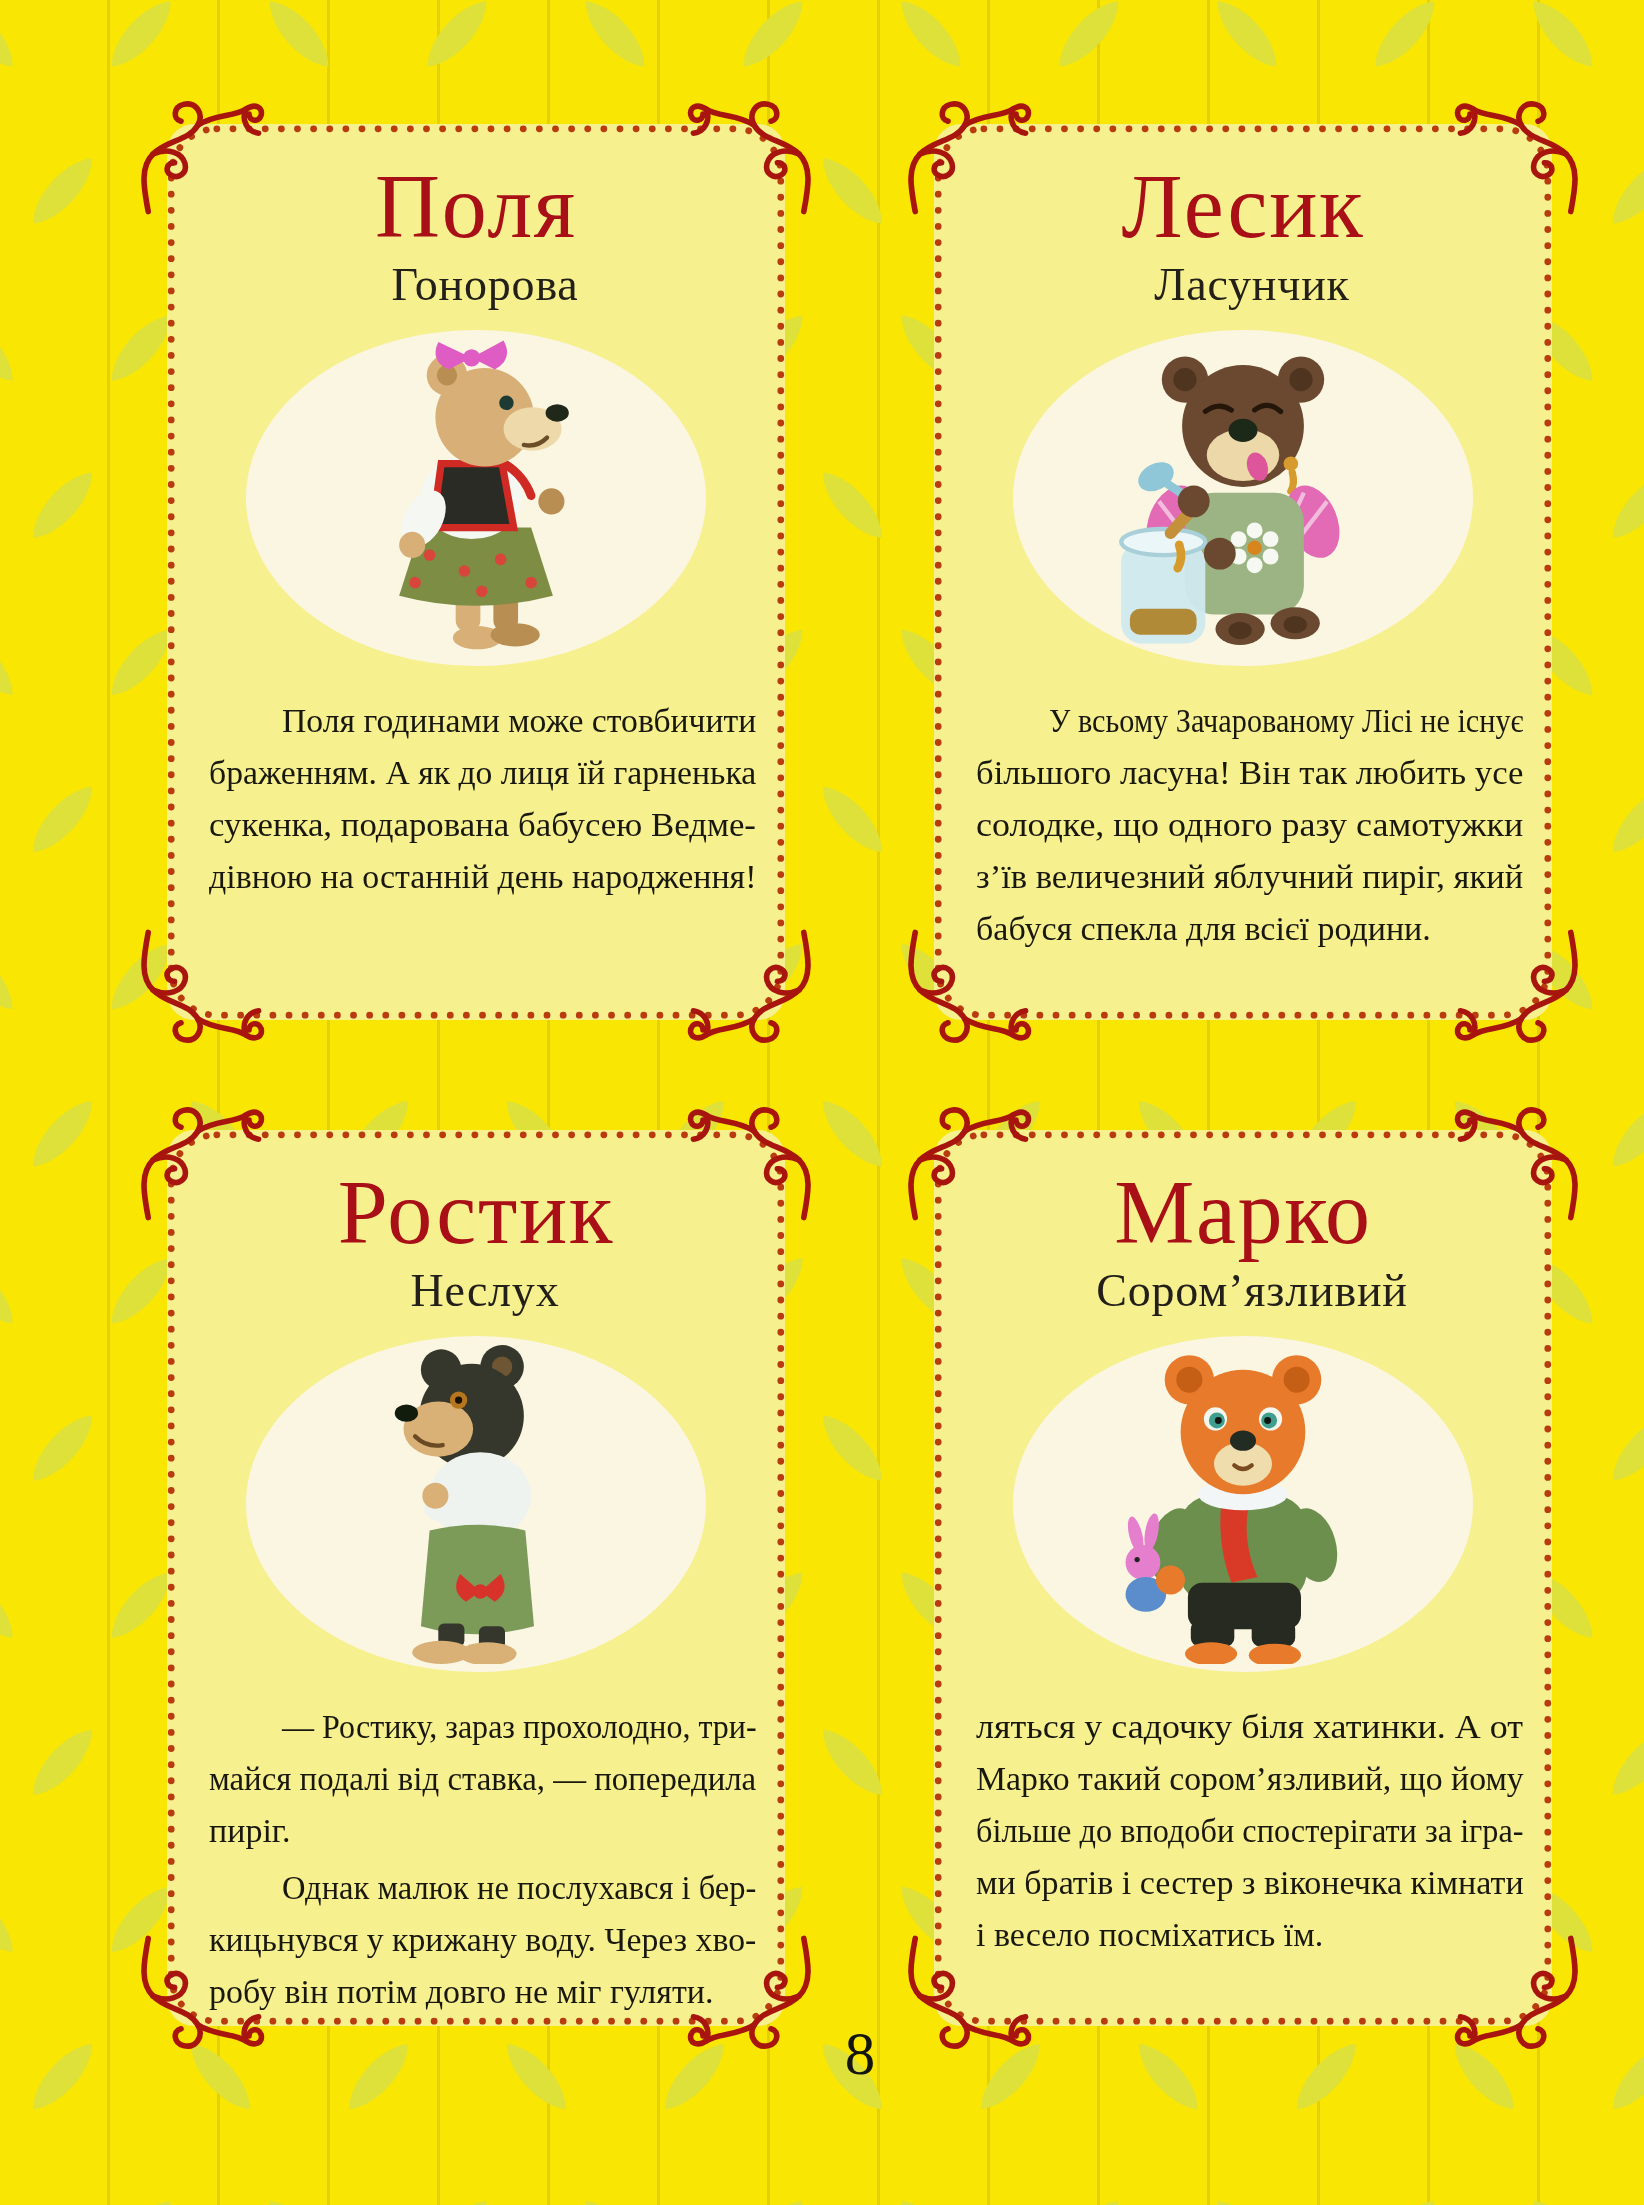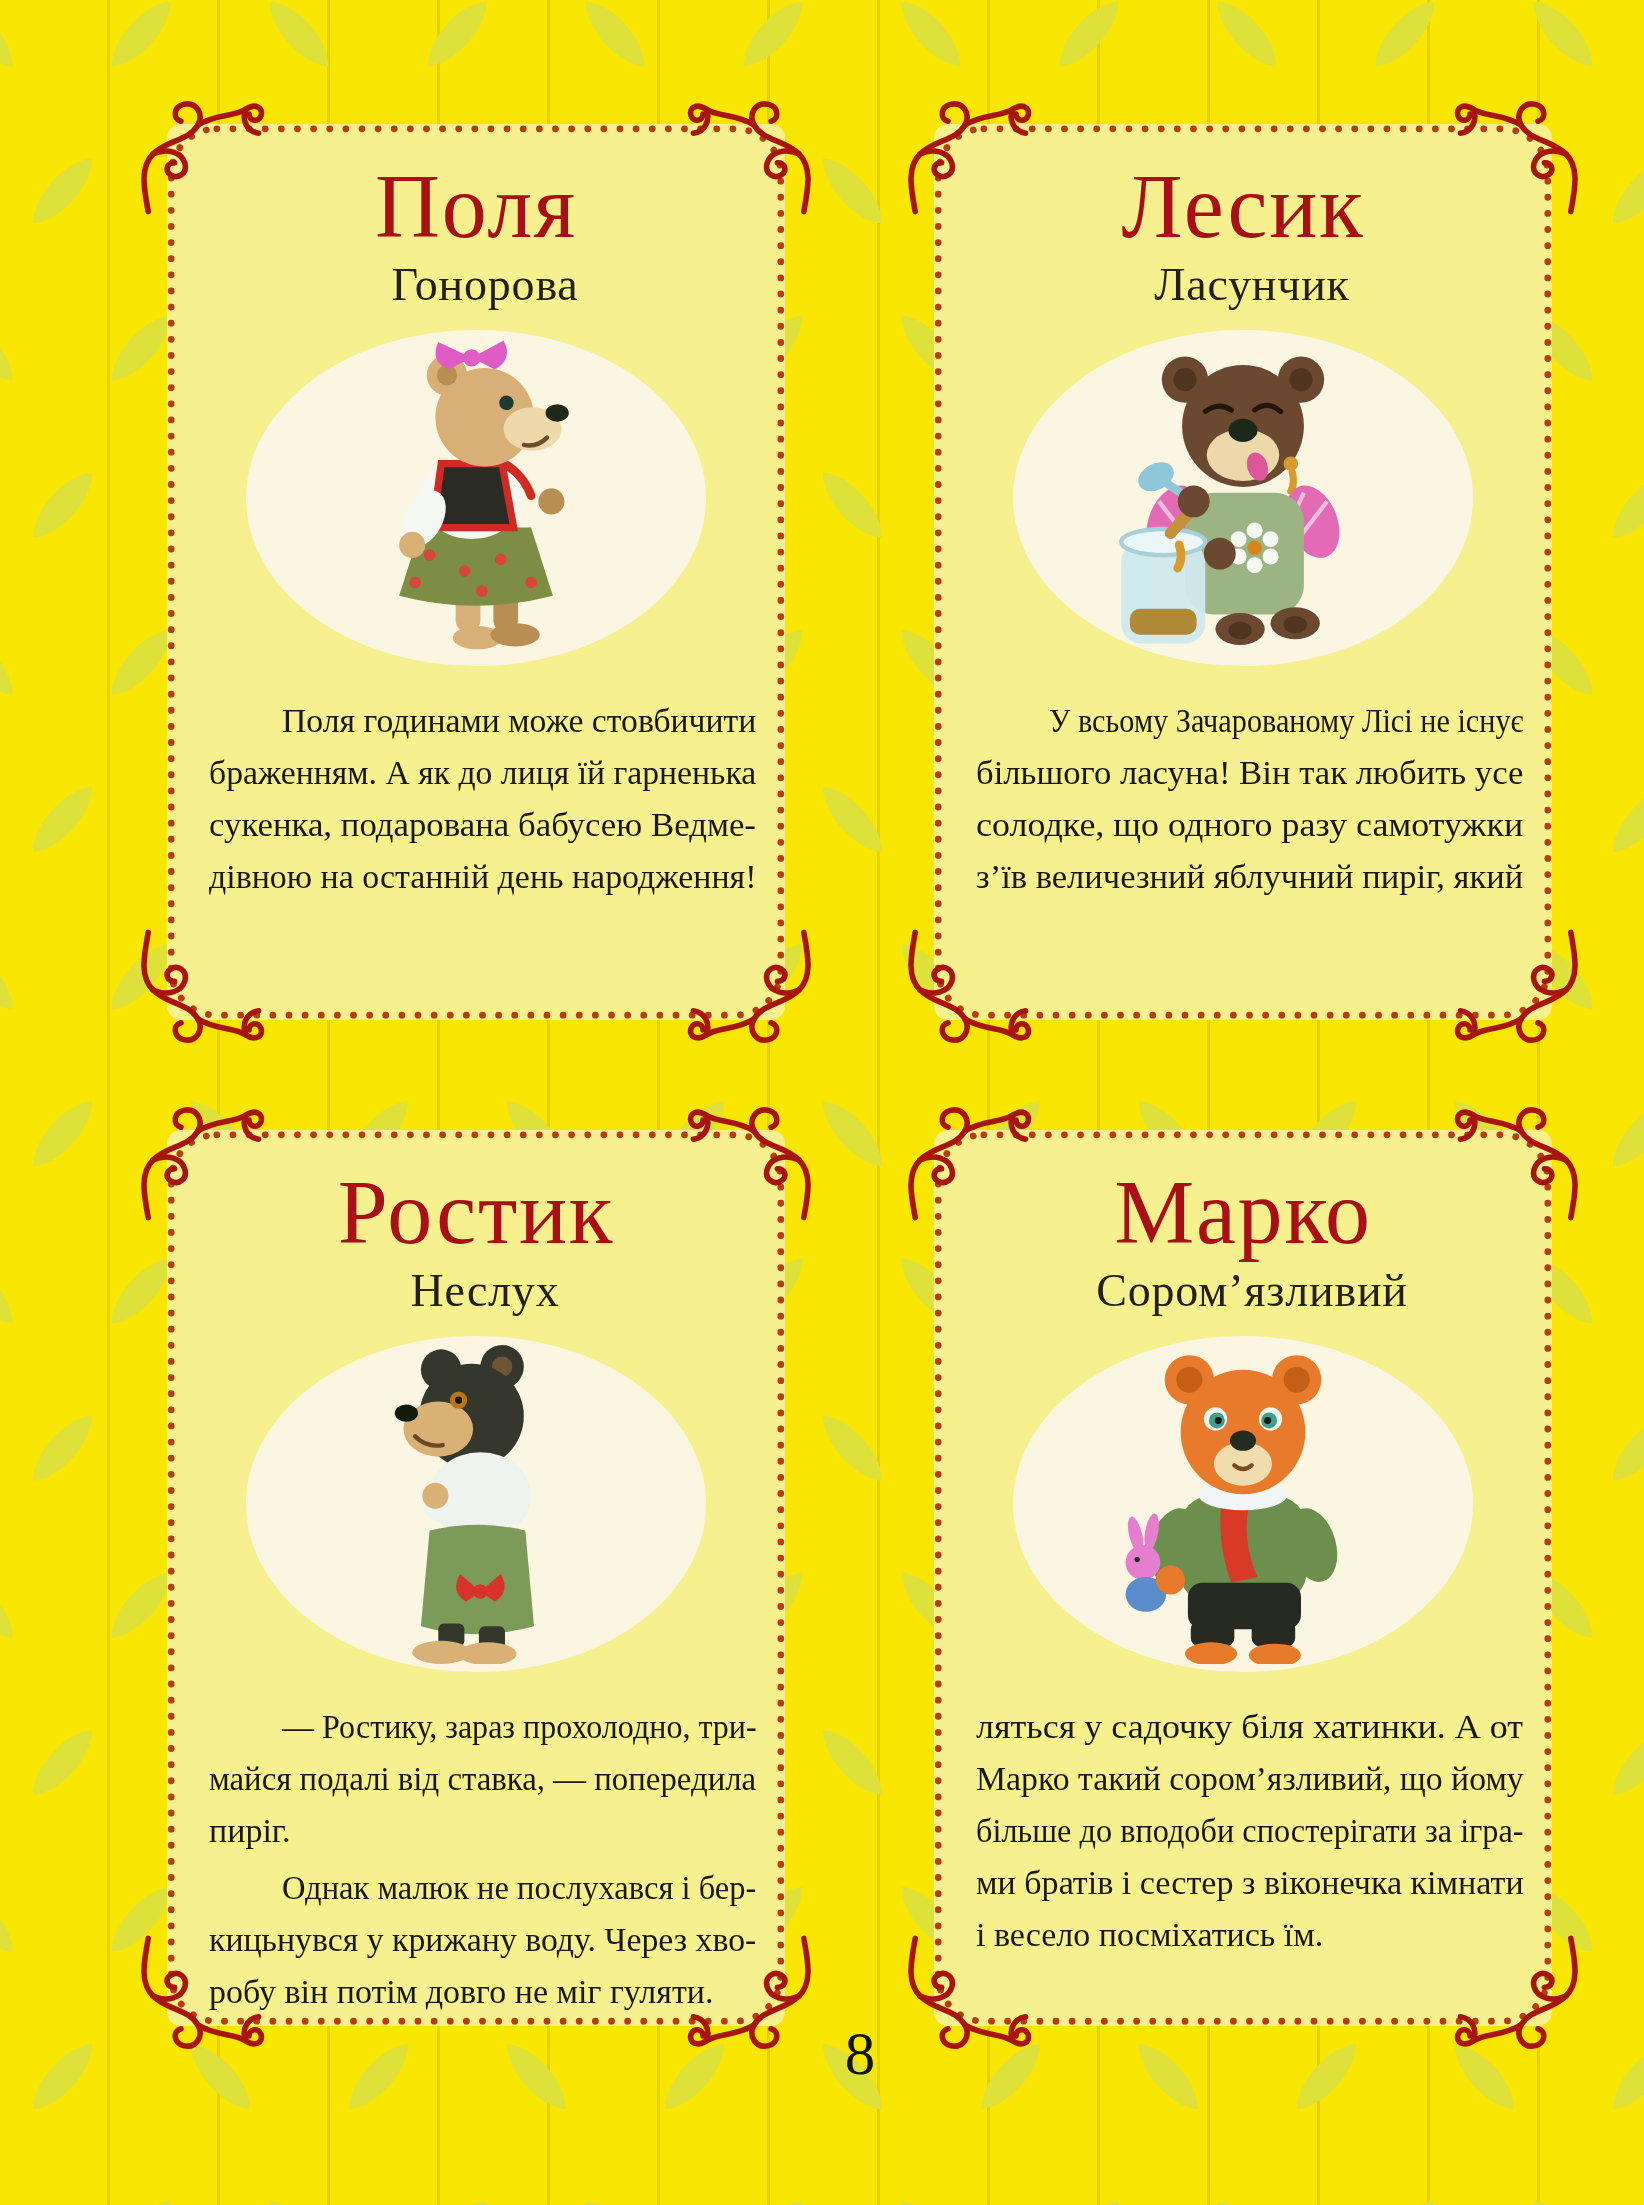--- a/index.html
+++ b/index.html
@@ -5,21 +5,21 @@
   html,body{margin:0;padding:0;}
   body{background:#888;}
   .page{position:relative;width:1644px;height:2205px;overflow:hidden;
         background:var(--page-bg,#f9e603);
         font-family:"Liberation Serif","DejaVu Serif",serif;}
   .stripes{position:absolute;inset:0;z-index:1;
         background:repeating-linear-gradient(90deg,
           rgba(186,160,0,0) 0 107px, rgba(186,160,0,.32) 107px 110px);}
   #leafLayer{position:absolute;left:0;top:0;z-index:2;}
   .card{position:absolute;width:618px;height:896px;z-index:3;
-        background:var(--card-bg,#f7f08f);border-radius:14px;}
+        background:var(--card-bg,#f7f08f);border-radius:27px;}
   .card-c0{left:167px;top:124px;}
   .card-c1{left:934px;top:124px;}
   .card-c2{left:167px;top:1130px;}
   .card-c3{left:934px;top:1130px;}
   .dots{position:absolute;left:0;top:0;width:618px;height:896px;pointer-events:none;}
   .flourish{position:absolute;width:128px;height:128px;color:var(--ornament,#a8150f);}
   .fl-tl{left:-30px;top:-34px;}
   .fl-tr{right:-30px;top:-34px;transform:scaleX(-1);}
   .fl-bl{left:-30px;bottom:-34px;transform:scaleY(-1);}
   .fl-br{right:-30px;bottom:-34px;transform:rotate(180deg);}
@@ -392,20 +392,21 @@
         <ellipse cx="136" cy="196" rx="17" ry="11" fill="var(--fur)"></ellipse>
         <ellipse cx="136" cy="197" rx="8" ry="6" fill="var(--fur2)"></ellipse>
       </svg>
     </div>
     <div class="card-body">
         <div class="para">
           <div class="line first"><span style="transform: scaleX(0.889952);">У всьому Зачарованому Лісі не існує</span></div>
           <div class="line"><span style="transform: scaleX(1.0206);">більшого ласуна! Він так любить усе</span></div>
           <div class="line"><span style="transform: scaleX(1.05921);">солодке, що одного разу самотужки</span></div>
           <div class="line"><span style="transform: scaleX(1.01577);">з’їв величезний яблучний пиріг, який</span></div>
+          <div class="line"><span style="transform: scaleX(1);">бабуся спекла для всієї родини.</span></div>
         </div>
       </div>
   </div>
 
   <div class="card card-c2" style="--fur: #35372c; --fur2: #23251c; --muzzle: #d9b075; --shirt: #eef3f0; --pants: #7c9a58; --bow: #d8332b; --eye: #b5761d;">
     <svg class="dots" viewBox="0 0 732 1060">
       <rect x="5" y="5" width="722" height="1050" rx="54" fill="none" stroke="var(--card-border,#b93b10)" stroke-width="8" stroke-linecap="round" stroke-dasharray="0.1 19"></rect>
     </svg>
     <svg class="flourish fl-tl" viewBox="0 0 160 160">
       <g fill="none" stroke="currentColor" stroke-width="7" stroke-linecap="round">

